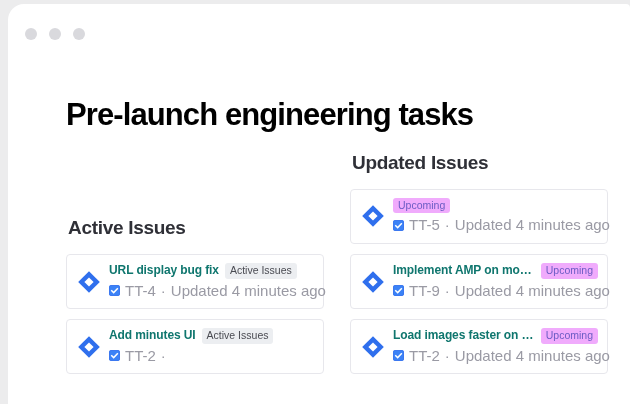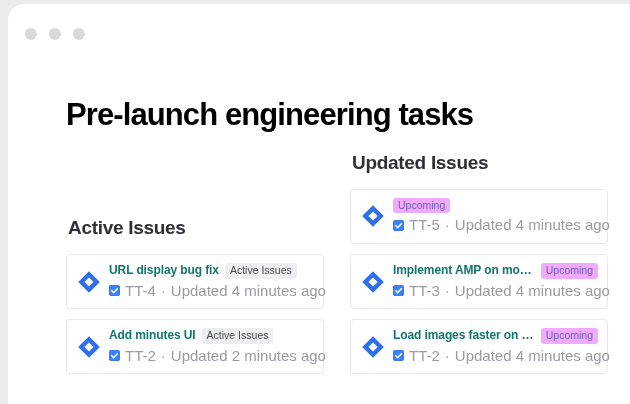--- a/index.html
+++ b/index.html
@@ -218,21 +218,20 @@
               <span class="card-title">Add minutes UI</span>
               <span class="badge badge-gray">Active Issues</span>
             </div>
             <div class="card-meta">
               <svg class="checkbox" viewBox="0 0 12 12">
                 <rect x="0.5" y="0.5" width="11" height="11" rx="1.5" fill="#3b82f6" stroke="#2f6fed"></rect>
                 <path d="M3 6.2 L5.1 8.3 L9.1 4" stroke="#ffffff" stroke-width="1.6" fill="none" stroke-linecap="square"></path>
               </svg>
               <span class="meta-text">TT-2</span>
               <span class="meta-text">·</span>
-              <span class="meta-text">Updated 2 minutes ago</span>
             </div>
           </div>
         </div>
 
       </div>
     </div>
 
     <div class="column">
       <div class="column-heading">Updated Issues</div>
       <div class="card-list">
@@ -266,21 +265,21 @@
           <div class="card-body">
             <div class="card-top">
               <span class="card-title">Implement AMP on mobile...</span>
               <span class="badge badge-purple">Upcoming</span>
             </div>
             <div class="card-meta">
               <svg class="checkbox" viewBox="0 0 12 12">
                 <rect x="0.5" y="0.5" width="11" height="11" rx="1.5" fill="#3b82f6" stroke="#2f6fed"></rect>
                 <path d="M3 6.2 L5.1 8.3 L9.1 4" stroke="#ffffff" stroke-width="1.6" fill="none" stroke-linecap="square"></path>
               </svg>
-              <span class="meta-text">TT-3</span>
+              <span class="meta-text">TT-9</span>
               <span class="meta-text">·</span>
               <span class="meta-text">Updated 4 minutes ago</span>
             </div>
           </div>
         </div>
 
         <div class="card">
           <svg class="card-icon" viewBox="0 0 26 26">
             <path d="M13 2.2 L23.8 13 L13 23.8 L2.2 13 Z" fill="#2f6fed"></path>
             <path d="M13 8.4 L17.6 13 L13 17.6 L8.4 13 Z" fill="#ffffff"></path>

